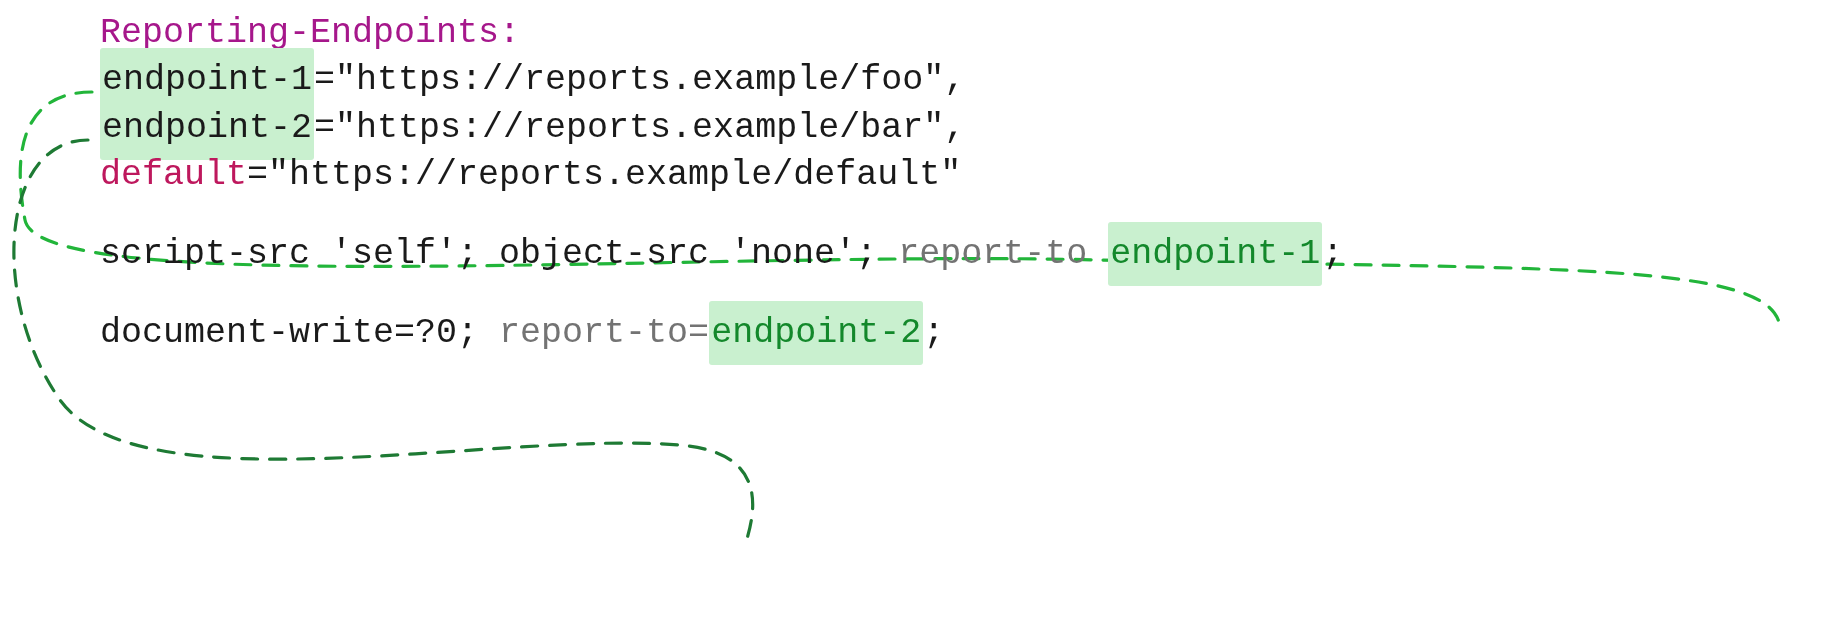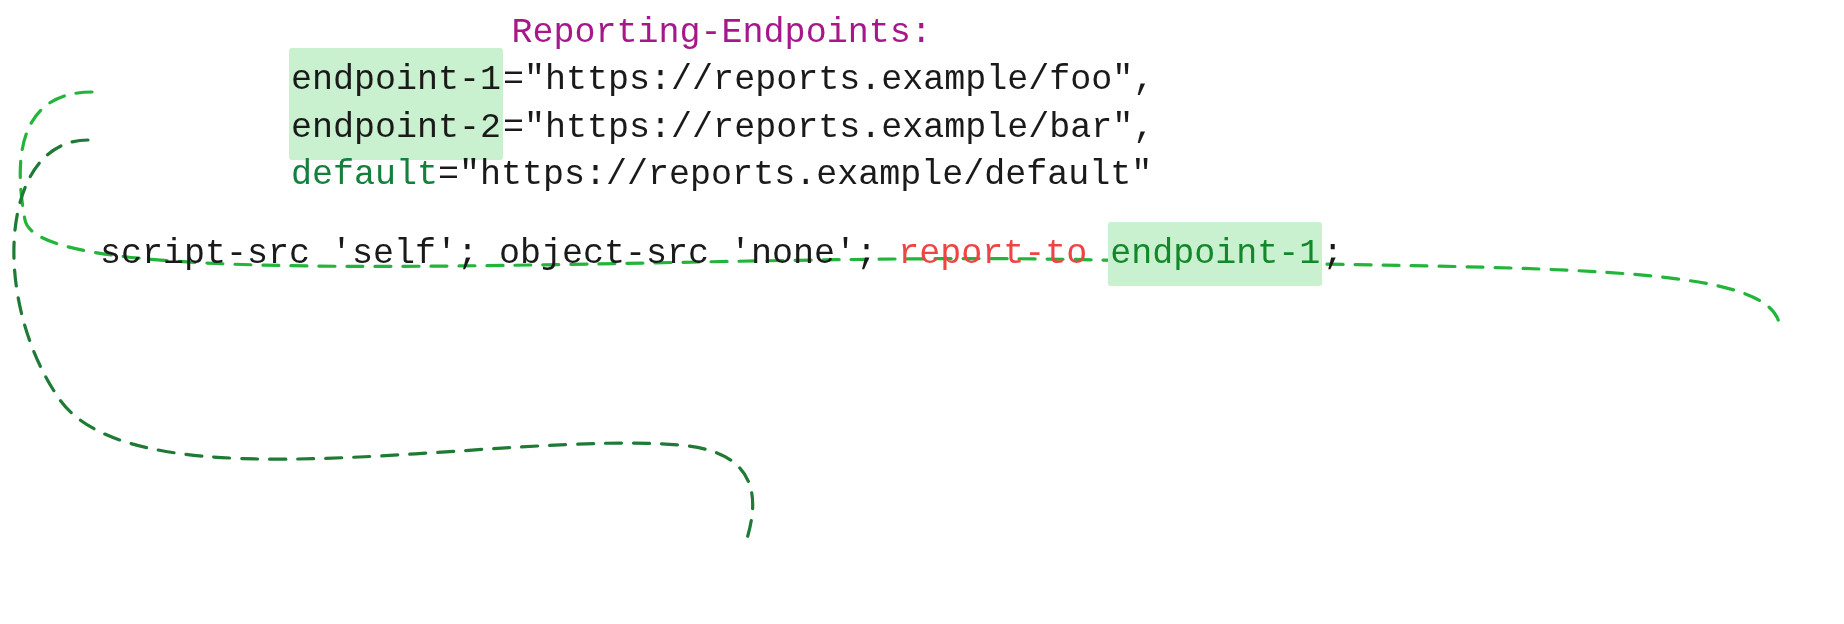--- a/index.html
+++ b/index.html
@@ -10,33 +10,32 @@
     background: #fff;
     font-family: "Courier New", Courier, monospace;
     font-size: 35px;
     line-height: 1.35;
     color: #1a1a1a;
   }
   .stage {
     position: relative;
     width: 1596px;
     height: 624px;
-    text-align: center;
   }
   .code {
     position: absolute;
     left: 100px;
     top: 10px;
     white-space: nowrap;
   }
   .line { display: block; }
   .spacer { height: 32px; }
   .header-name { color: #a6178b; }
-  .muted { color: #15803d; }
-  .kw-reportto { color: #ef4444; }
+  .muted { color: #be185d; }
+  .kw-reportto { color: #737373; }
   .hl {
     background: #c9f0cf;
     border-radius: 3px;
     padding: 12px 2px;
     color: #1a1a1a;
   }
   .hl-green-txt { color: #13882b; }
   svg.overlay {
     position: absolute;
     left: 0;
@@ -79,15 +78,18 @@
     </span>
 
     <div class="spacer"></div>
 
     <span class="line">
       <span>script-src 'self'; object-src 'none'; </span><span class="kw-reportto">report-to</span><span> </span><span class="hl hl-green-txt">endpoint-1</span><span>;</span>
     </span>
 
     <div class="spacer"></div>
 
+    <span class="line">
+      <span>document-write=?0; </span><span class="kw-reportto">report-to=</span><span class="hl hl-green-txt">endpoint-2</span><span>;</span>
+    </span>
   </div>
 
 </div>
 
 </body></html>

